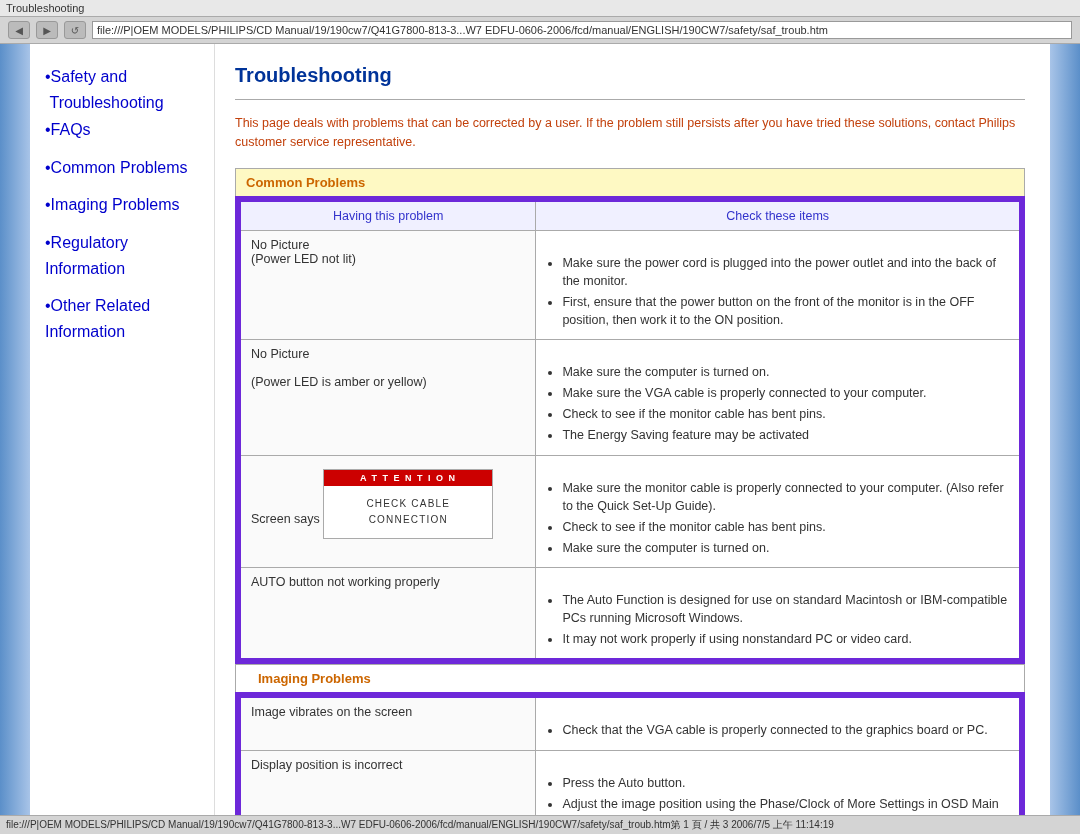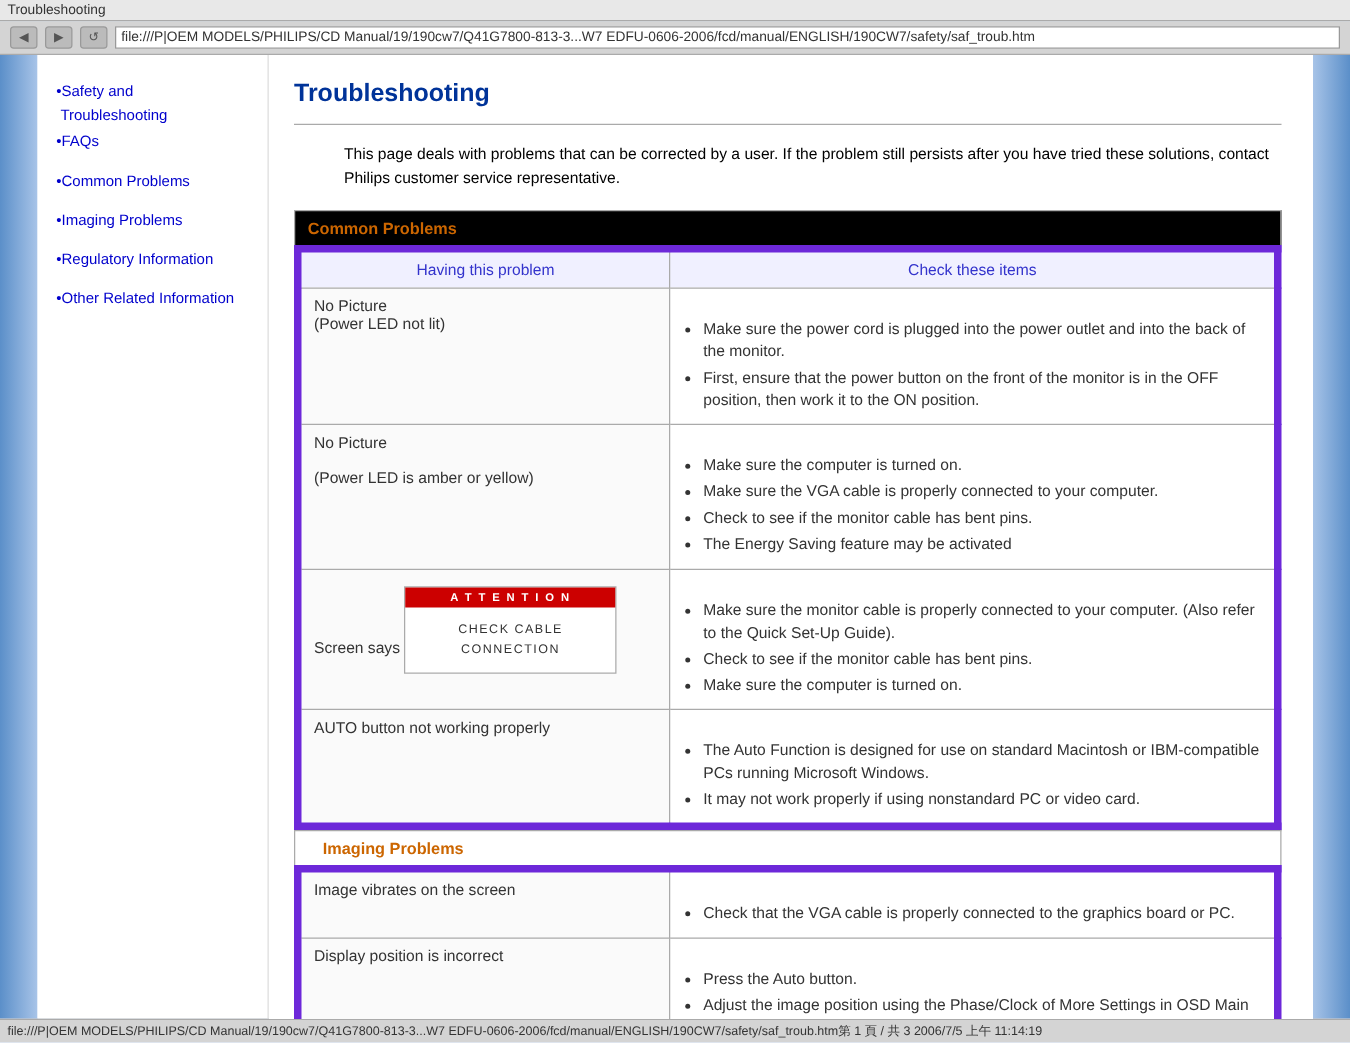--- a/index.html
+++ b/index.html
@@ -76,21 +76,21 @@
       width: 185px;
       padding: 20px 10px 10px 15px;
       flex-shrink: 0;
       background: white;
       border-right: 1px solid #ddd;
     }
     .nav-sidebar a {
       display: block;
       color: #0000cc;
       text-decoration: none;
-      font-size: 12px;
+      font-size: 16px;
       line-height: 1.6;
     }
     .nav-group { margin-bottom: 12px; }
     .nav-group a { margin-bottom: 2px; }
     
     .content-area {
       flex: 1;
       padding: 20px 25px 20px 20px;
       overflow-y: auto;
       background: white;
@@ -101,39 +101,38 @@
       color: #003399;
       margin-bottom: 12px;
     }
     .page-divider {
       border: none;
       border-top: 1px solid #aaa;
       margin-bottom: 14px;
     }
     .intro-text {
       font-size: 12.5px;
-      color: #000000;
+      color: #c2410c;
       line-height: 1.5;
       margin-bottom: 16px;
-      margin-left: 40px;
     }
     
     .problems-table {
       width: 100%;
       border-collapse: collapse;
       border: 6px solid #6d28d9;
       font-size: 12.5px;
     }
     .problems-table th, .problems-table td {
       border: 1px solid #aaa;
       padding: 7px 10px;
       vertical-align: top;
     }
     .section-header {
-      background: #000000;
+      background: #fef9c3;
       font-weight: bold;
       color: #cc6600;
       font-size: 13px;
       padding: 6px 10px;
       border: 1px solid #aaa;
       border-bottom: none;
     }
     .col-header {
       background: #f0f0ff;
       color: #3333cc;

